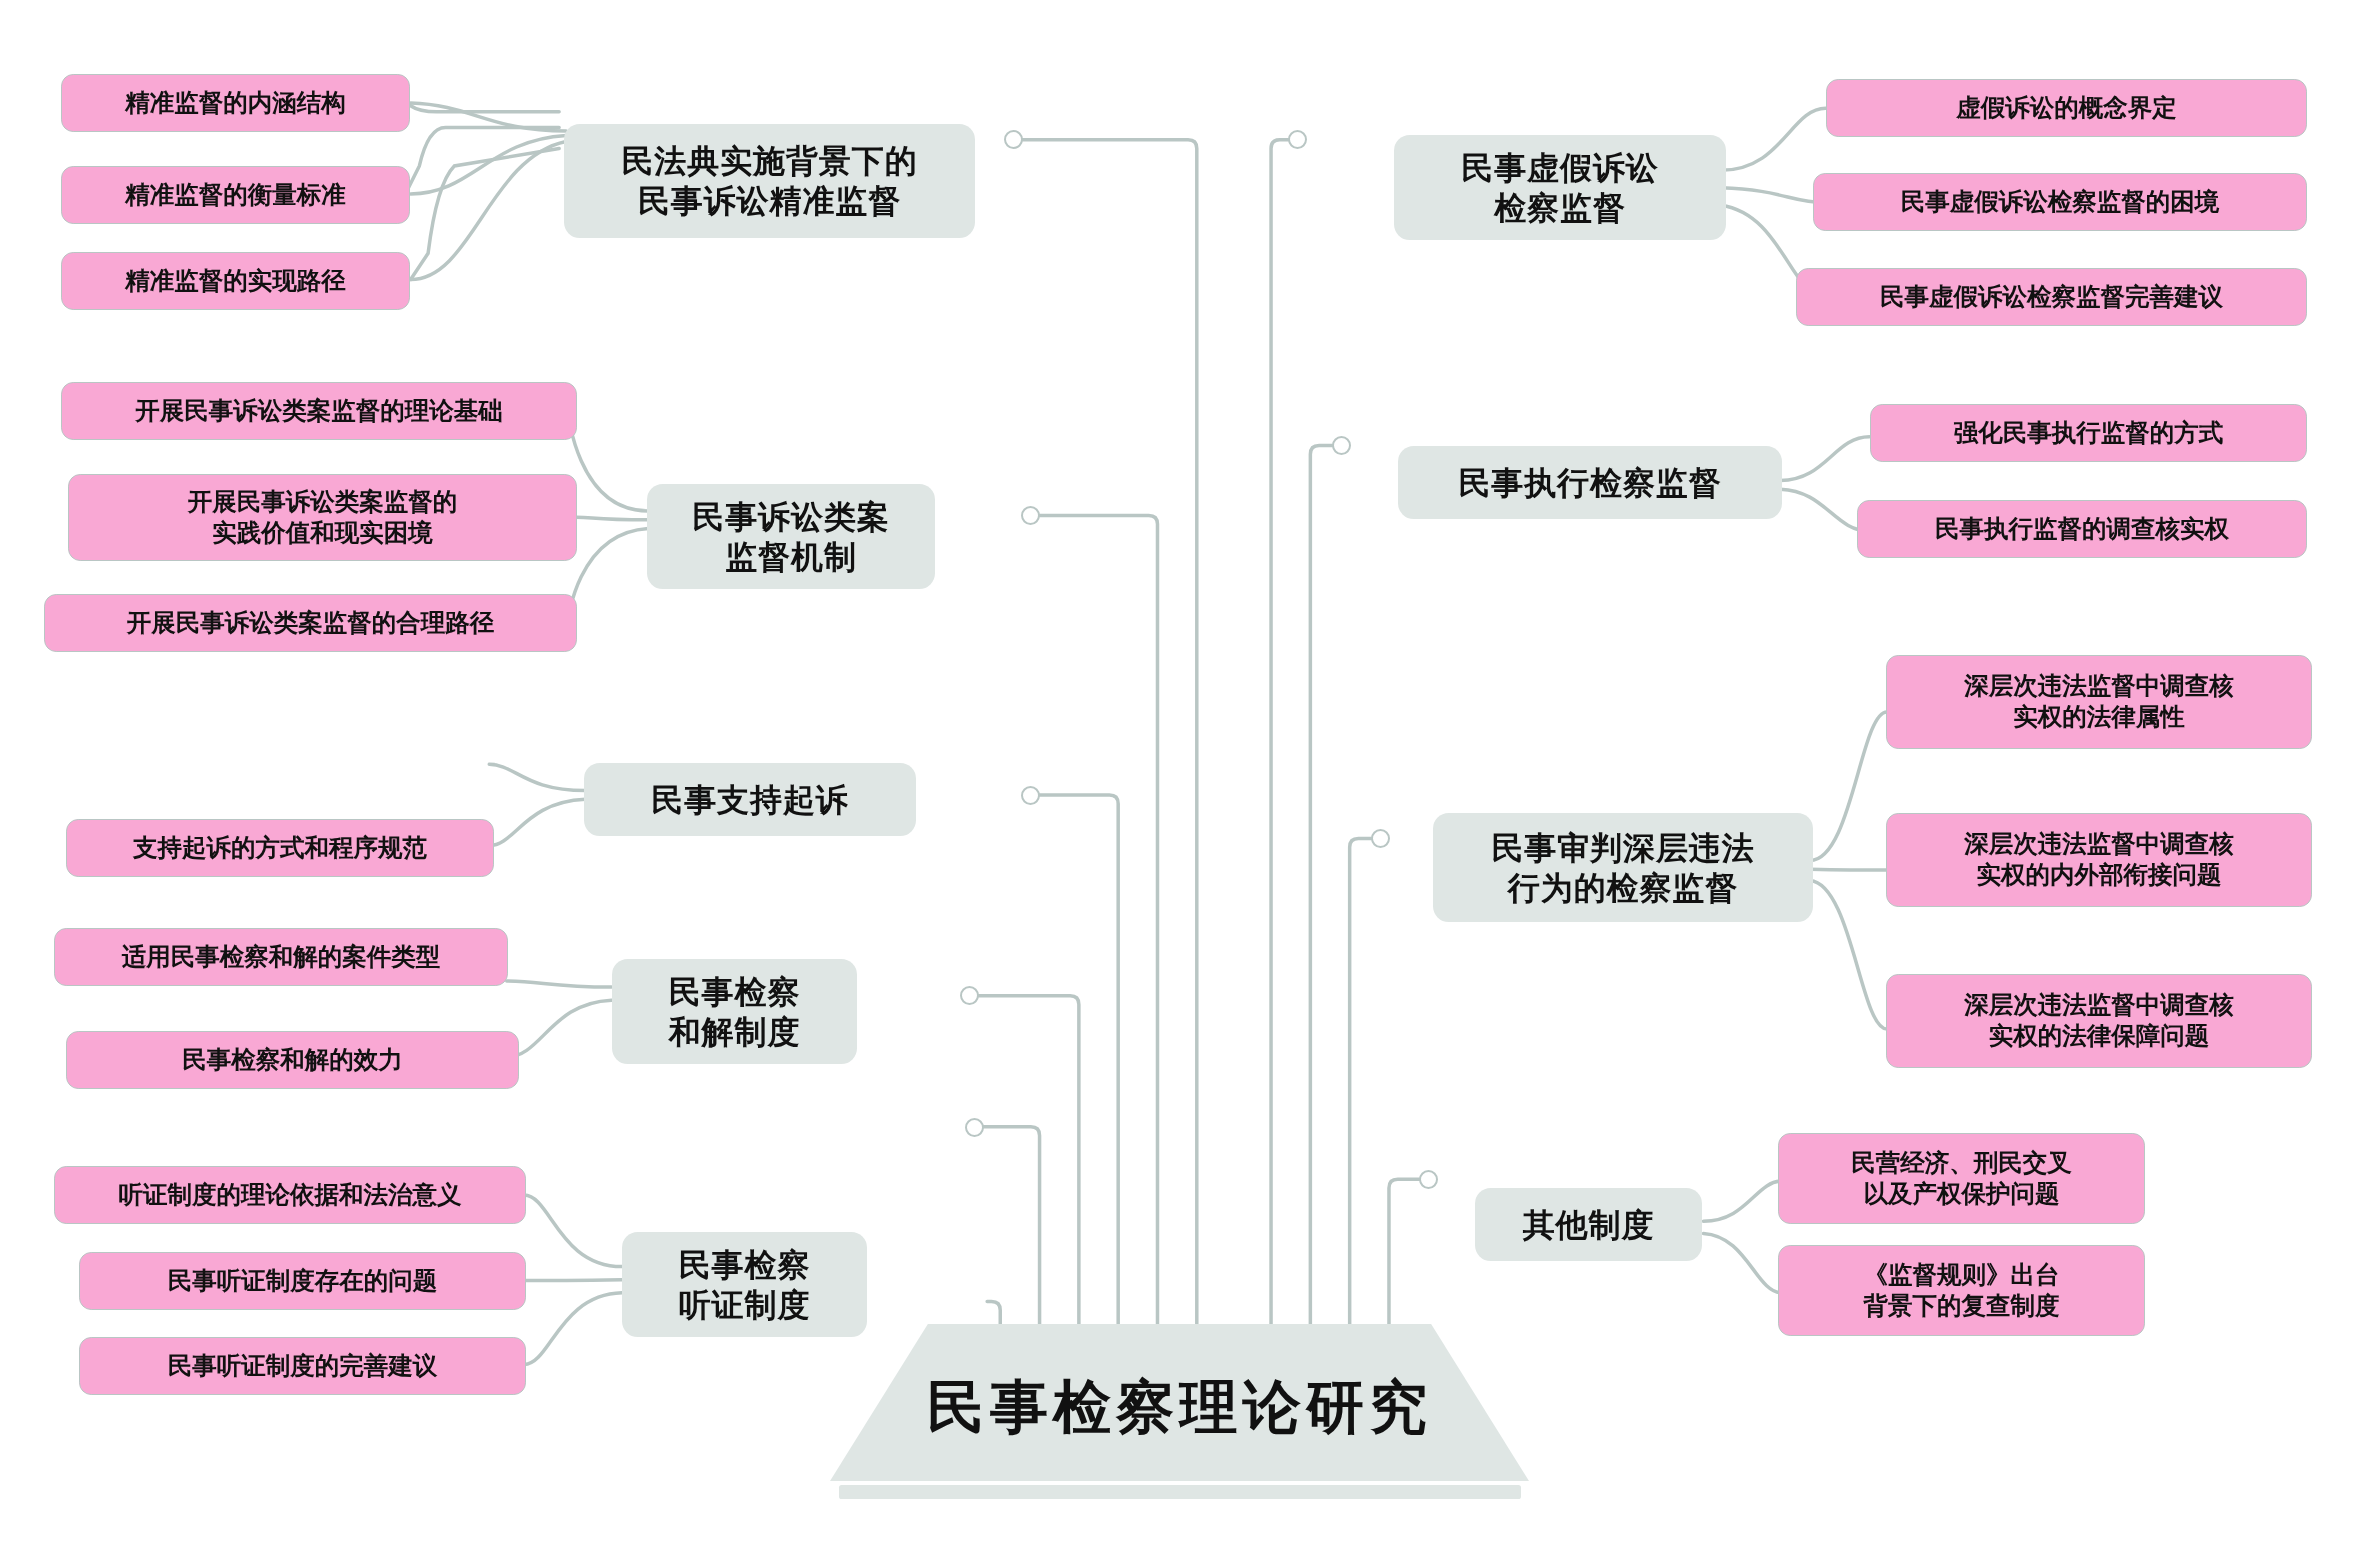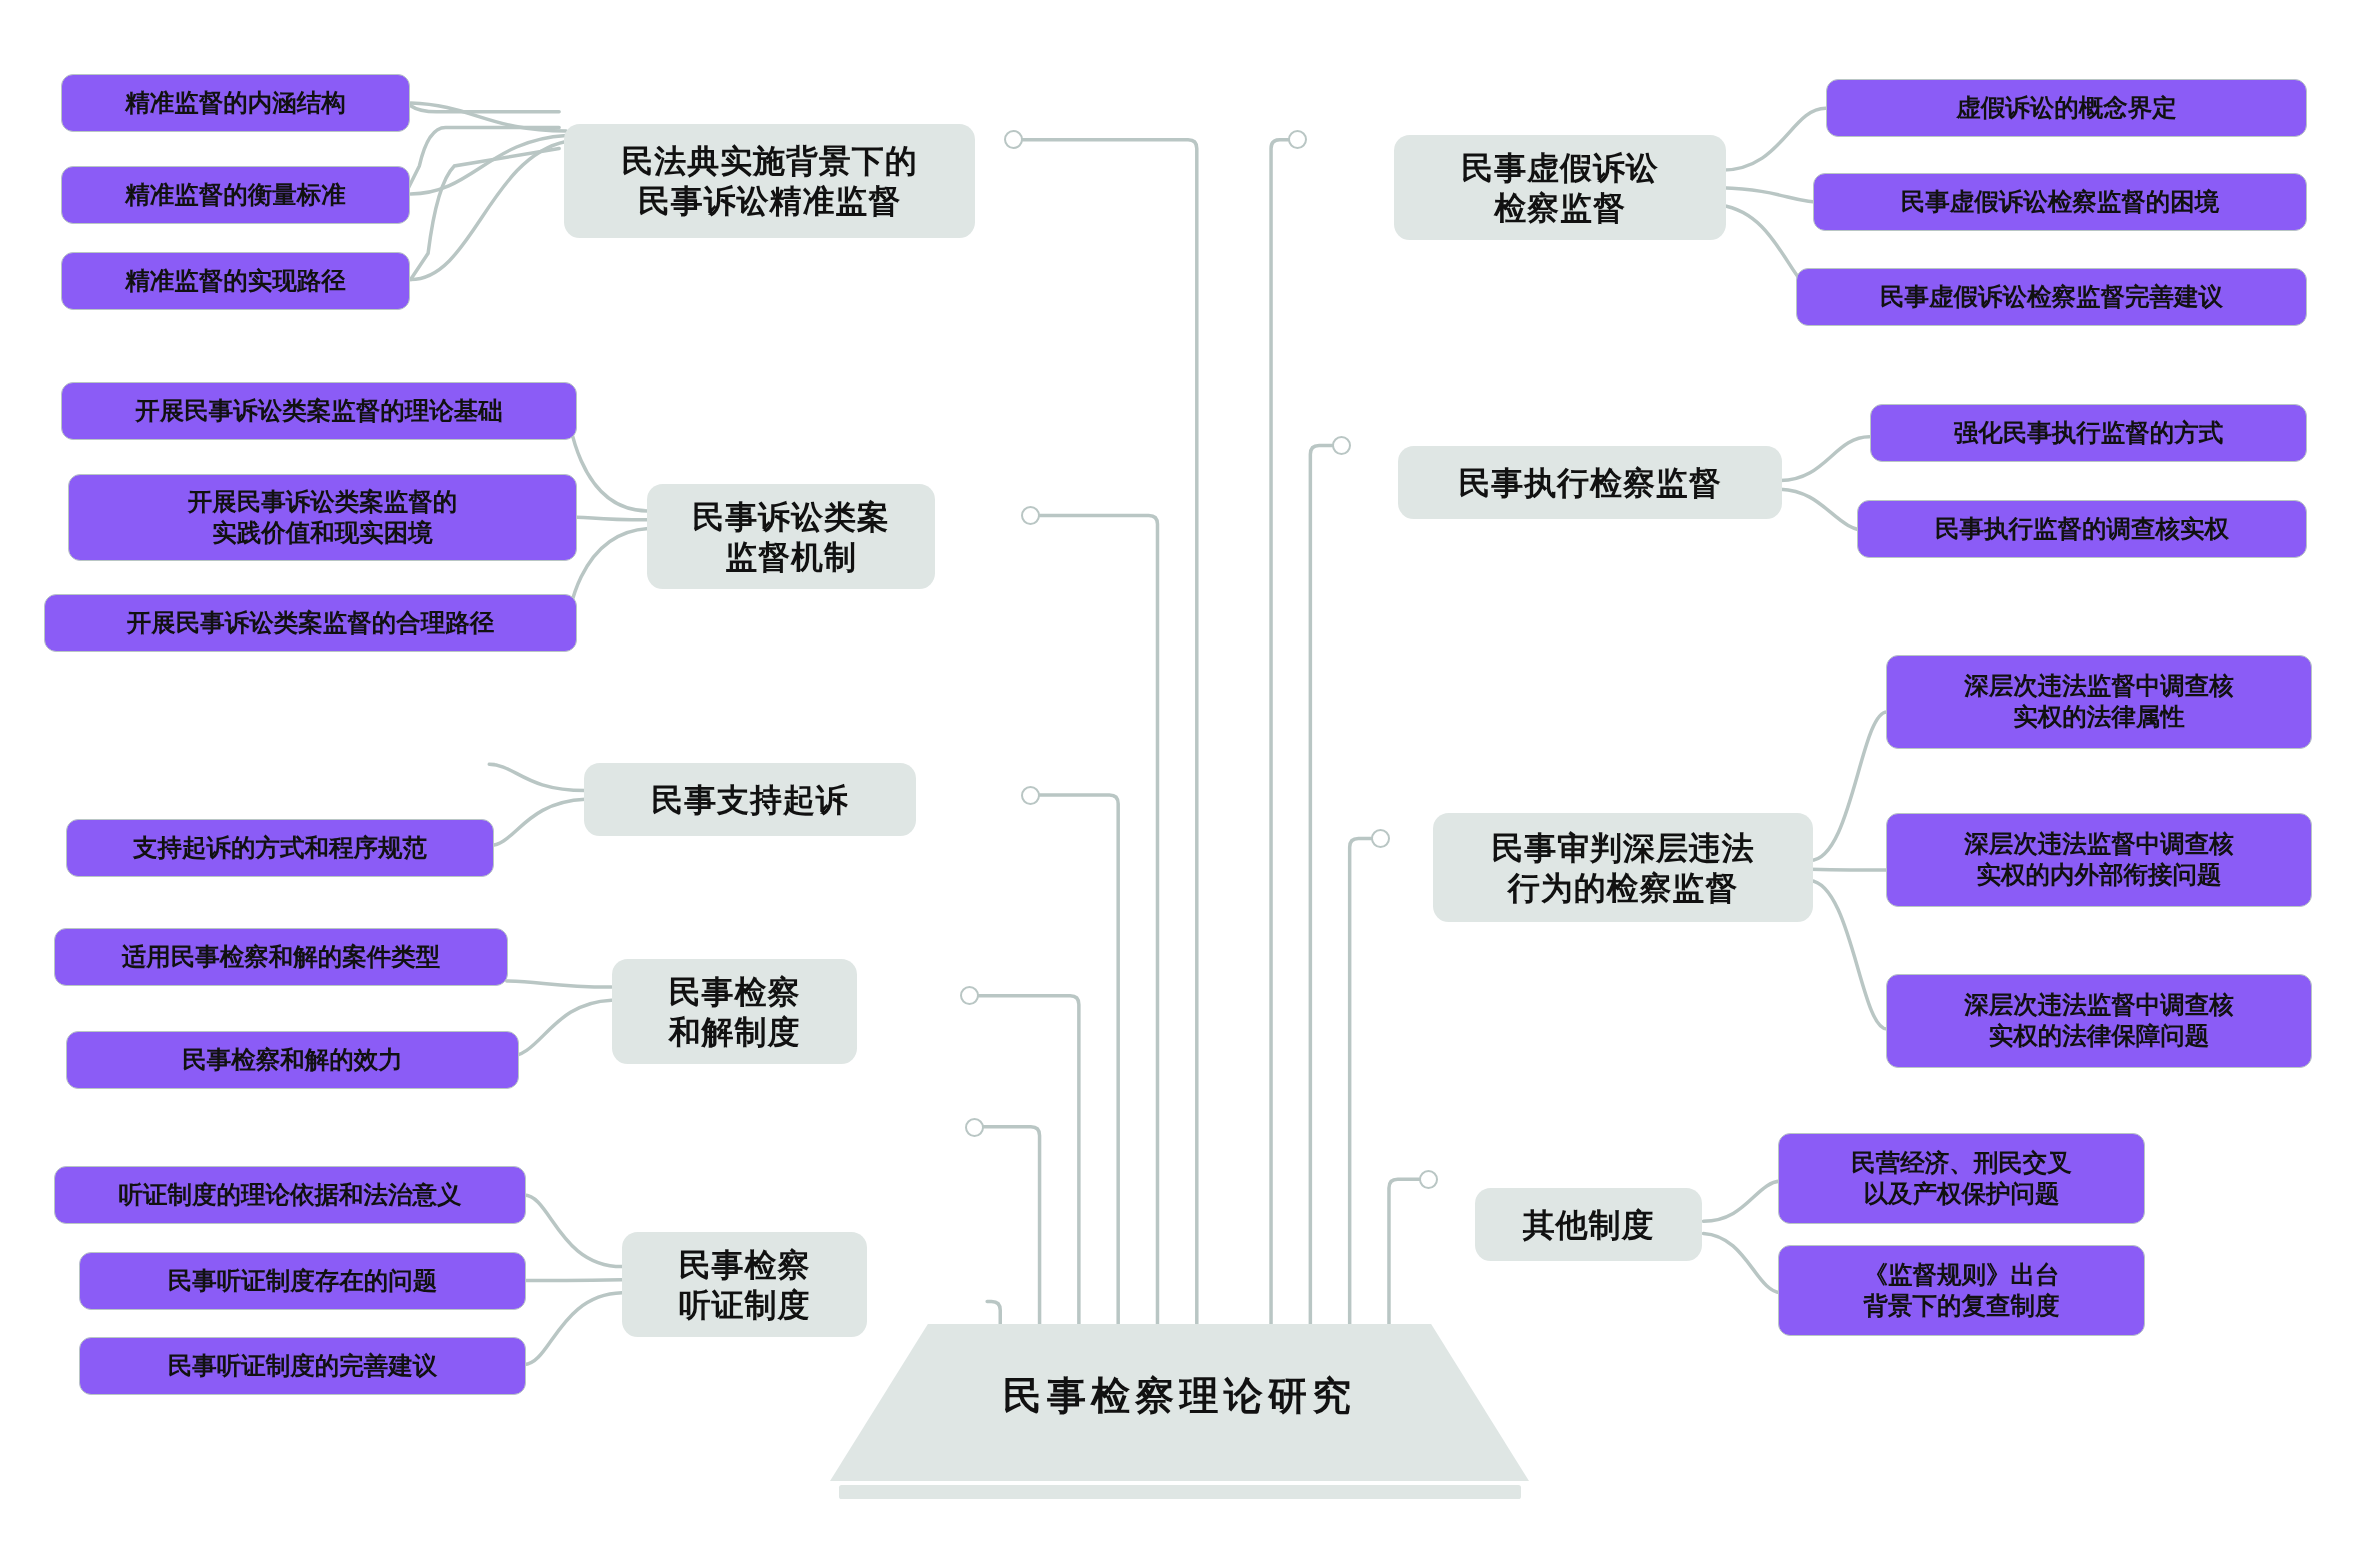--- a/index.html
+++ b/index.html
@@ -39,21 +39,21 @@
   .branch {
     background: #dfe6e4;
     border-radius: 15.7px;
     font-weight: bold;
     font-size: 32px;
     letter-spacing: 0.9px;
     padding: 8.7px 15.7px;
   }
   
   .leaf {
-    background: #8b5cf6;
+    background: #f9a8d4;
     border: 1.7px solid #b9c6c4;
     border-radius: 12.2px;
     font-weight: bold;
     font-size: 24.5px;
     padding: 7px 12.2px;
   }
   
   #root-wrap {
     position: absolute;
     left: 830px;
@@ -69,21 +69,21 @@
     height: 157px;
     background: #dfe6e4;
     clip-path: polygon(14% 0%, 86% 0%, 100% 100%, 0% 100%);
   }
   #root-label {
     position: absolute;
     left: 0;
     top: 45px;
     width: 699px;
     text-align: center;
-    font-size: 39px;
+    font-size: 58px;
     font-weight: bold;
     letter-spacing: 5.2px;
     color: #111111;
   }
   #root-base {
     position: absolute;
     left: 8.7px;
     top: 161px;
     width: 682px;
     height: 14px;

